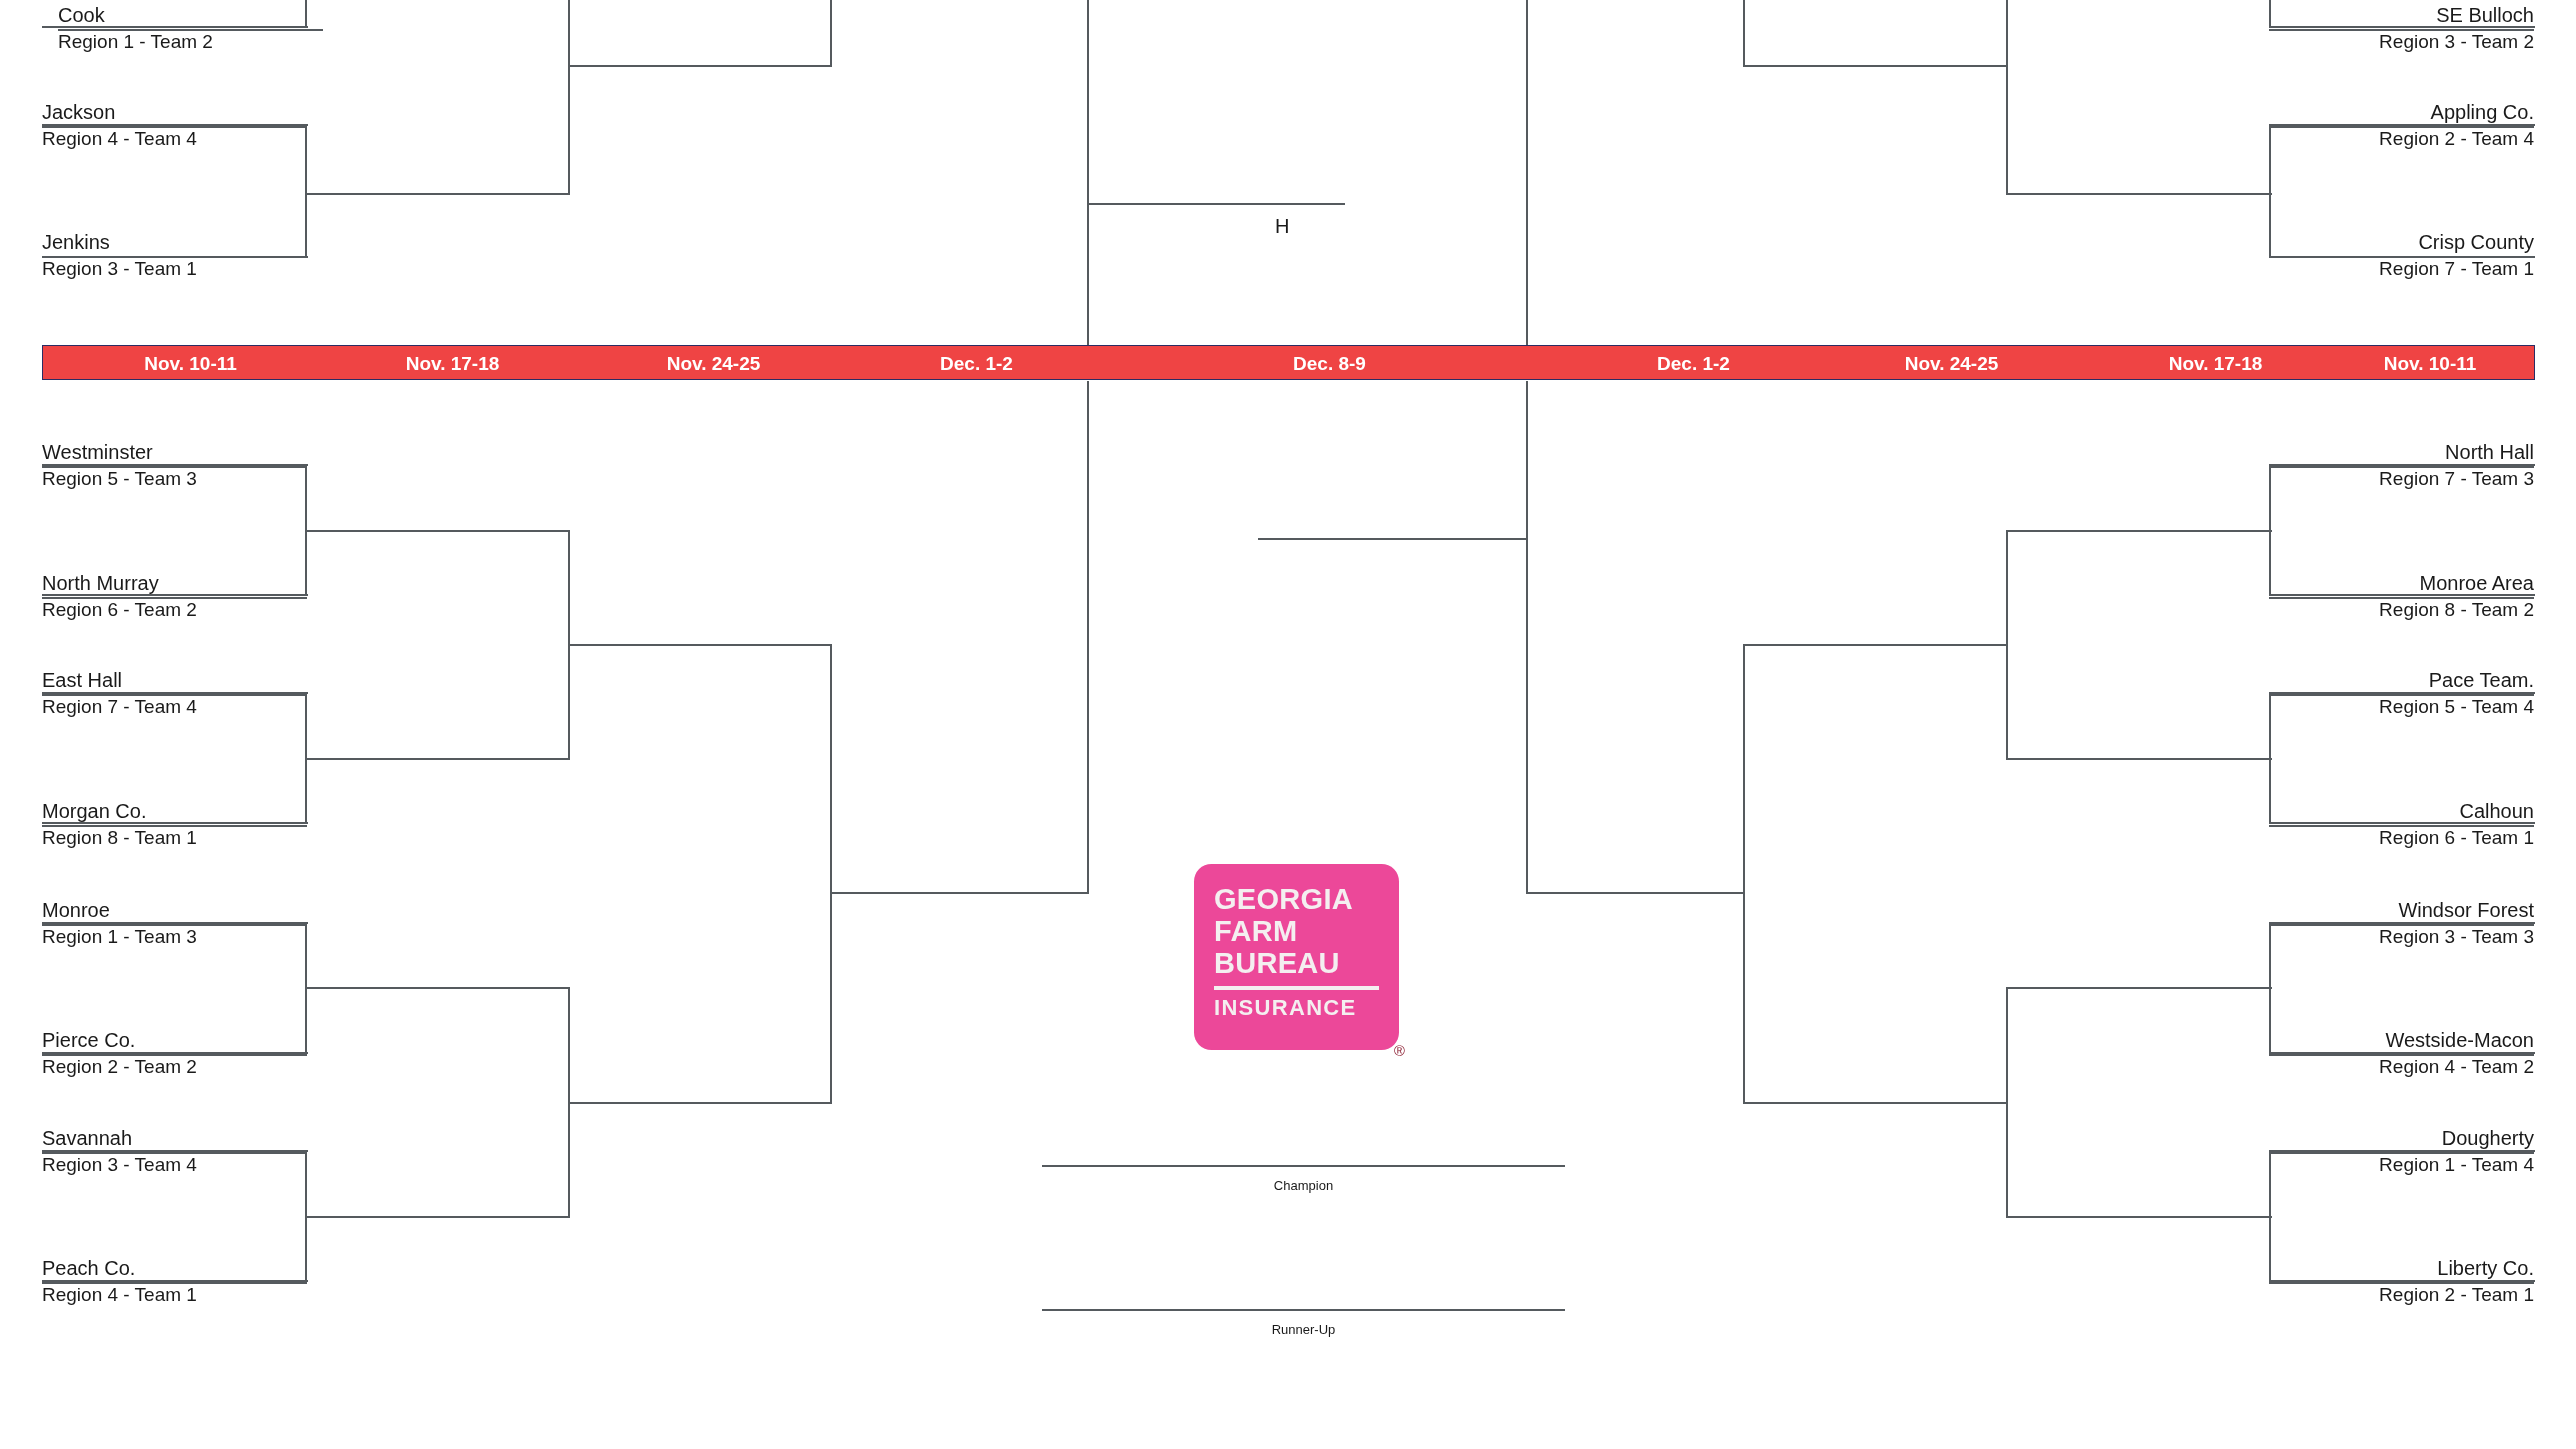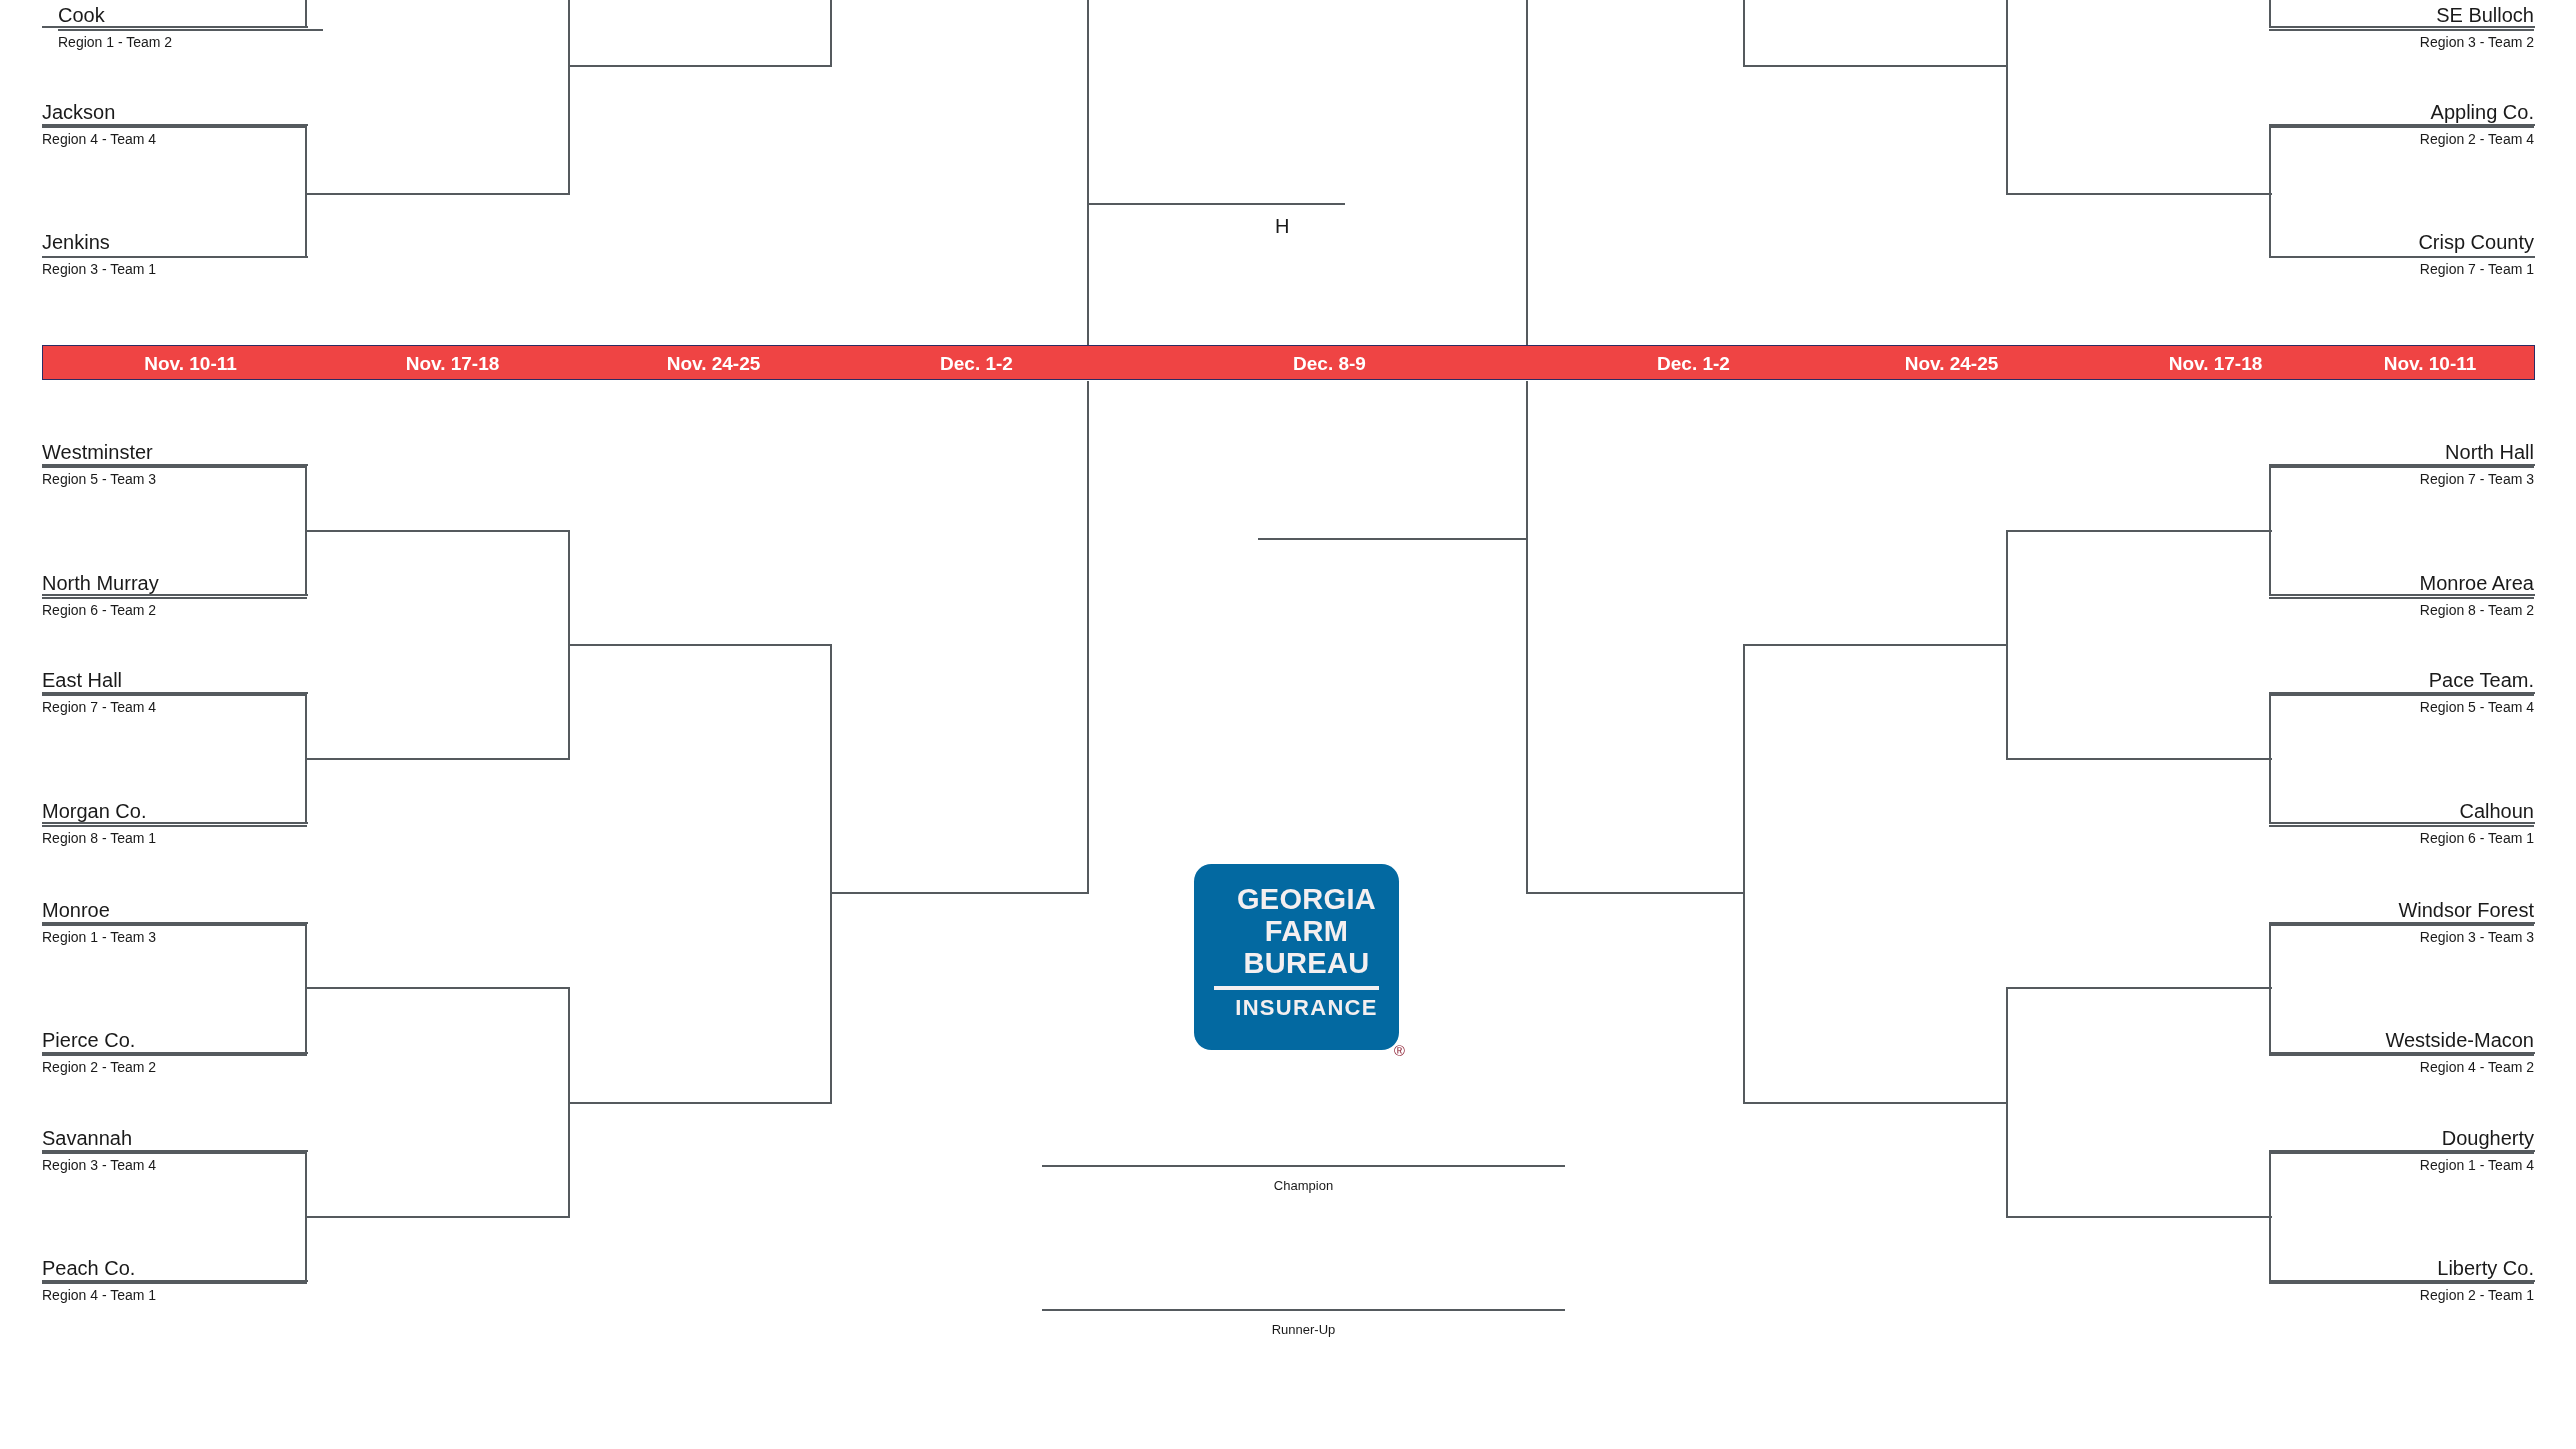--- a/index.html
+++ b/index.html
@@ -29,21 +29,21 @@
     width: 265px;
   }
   .slot .team {
     font-size: 20px;
     line-height: 23px;
     white-space: nowrap;
     padding-bottom: 2px;
     border-bottom: 2px solid #555a5e;
   }
   .slot .seed {
-    font-size: 14px;
+    font-size: 19px;
     line-height: 20px;
     white-space: nowrap;
     padding-top: 1.3px;
   }
   .slot.left .team, .slot.left .seed { text-align: left; }
   .slot.right .team, .slot.right .seed { text-align: right; }
 
   
   #date-band {
     position: absolute;
@@ -61,26 +61,25 @@
     font-size: 19px;
     font-weight: bold;
     text-align: center;
   }
 
   
   #sponsor-logo {
     position: absolute;
     left: 1194px; top: 864px;
     width: 205px; height: 186px;
-    background: #0369a1;
+    background: #ec4899;
     border-radius: 17.4px;
     box-sizing: border-box;
     padding: 19px 0 0 20px;
     color: #f4eff0;
-    text-align: center;
   }
   #sponsor-logo .ln {
     font-size: 29px;
     font-weight: bold;
     line-height: 32px;
     letter-spacing: 0.3px;
   }
   #sponsor-logo .rule {
     width: 165px; height: 4px;
     background: #f4eff0;

